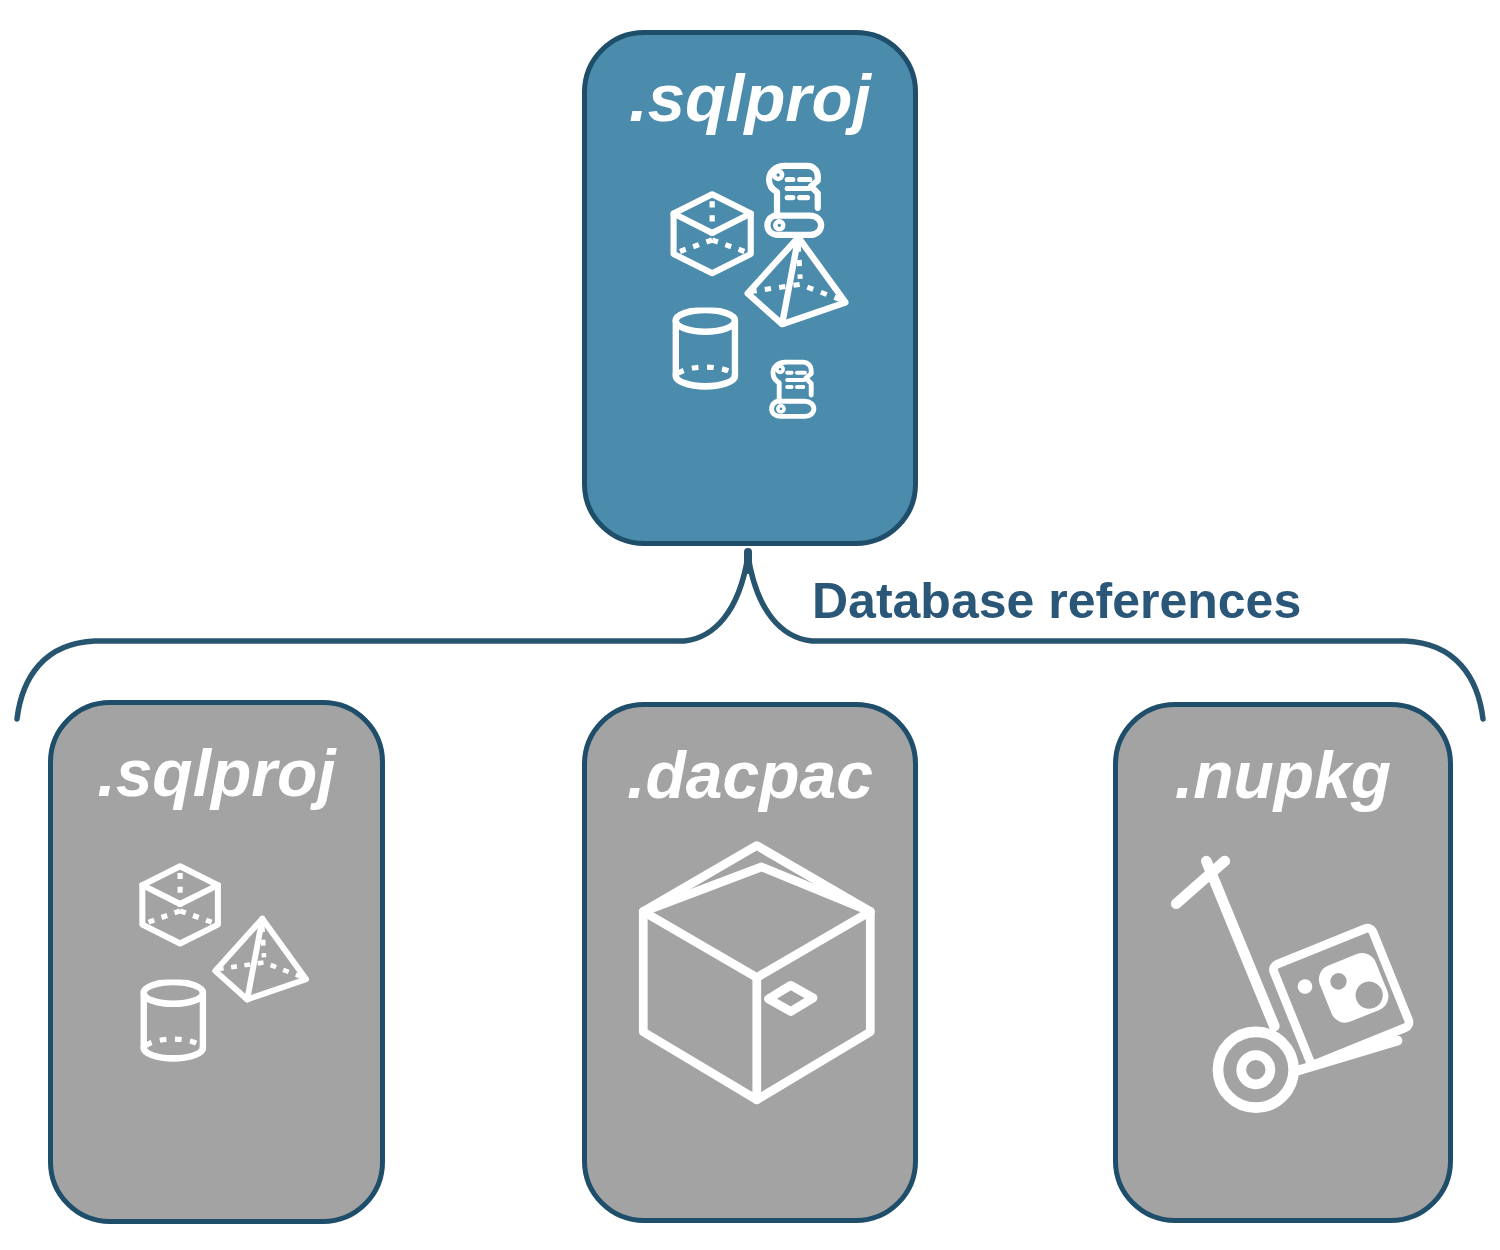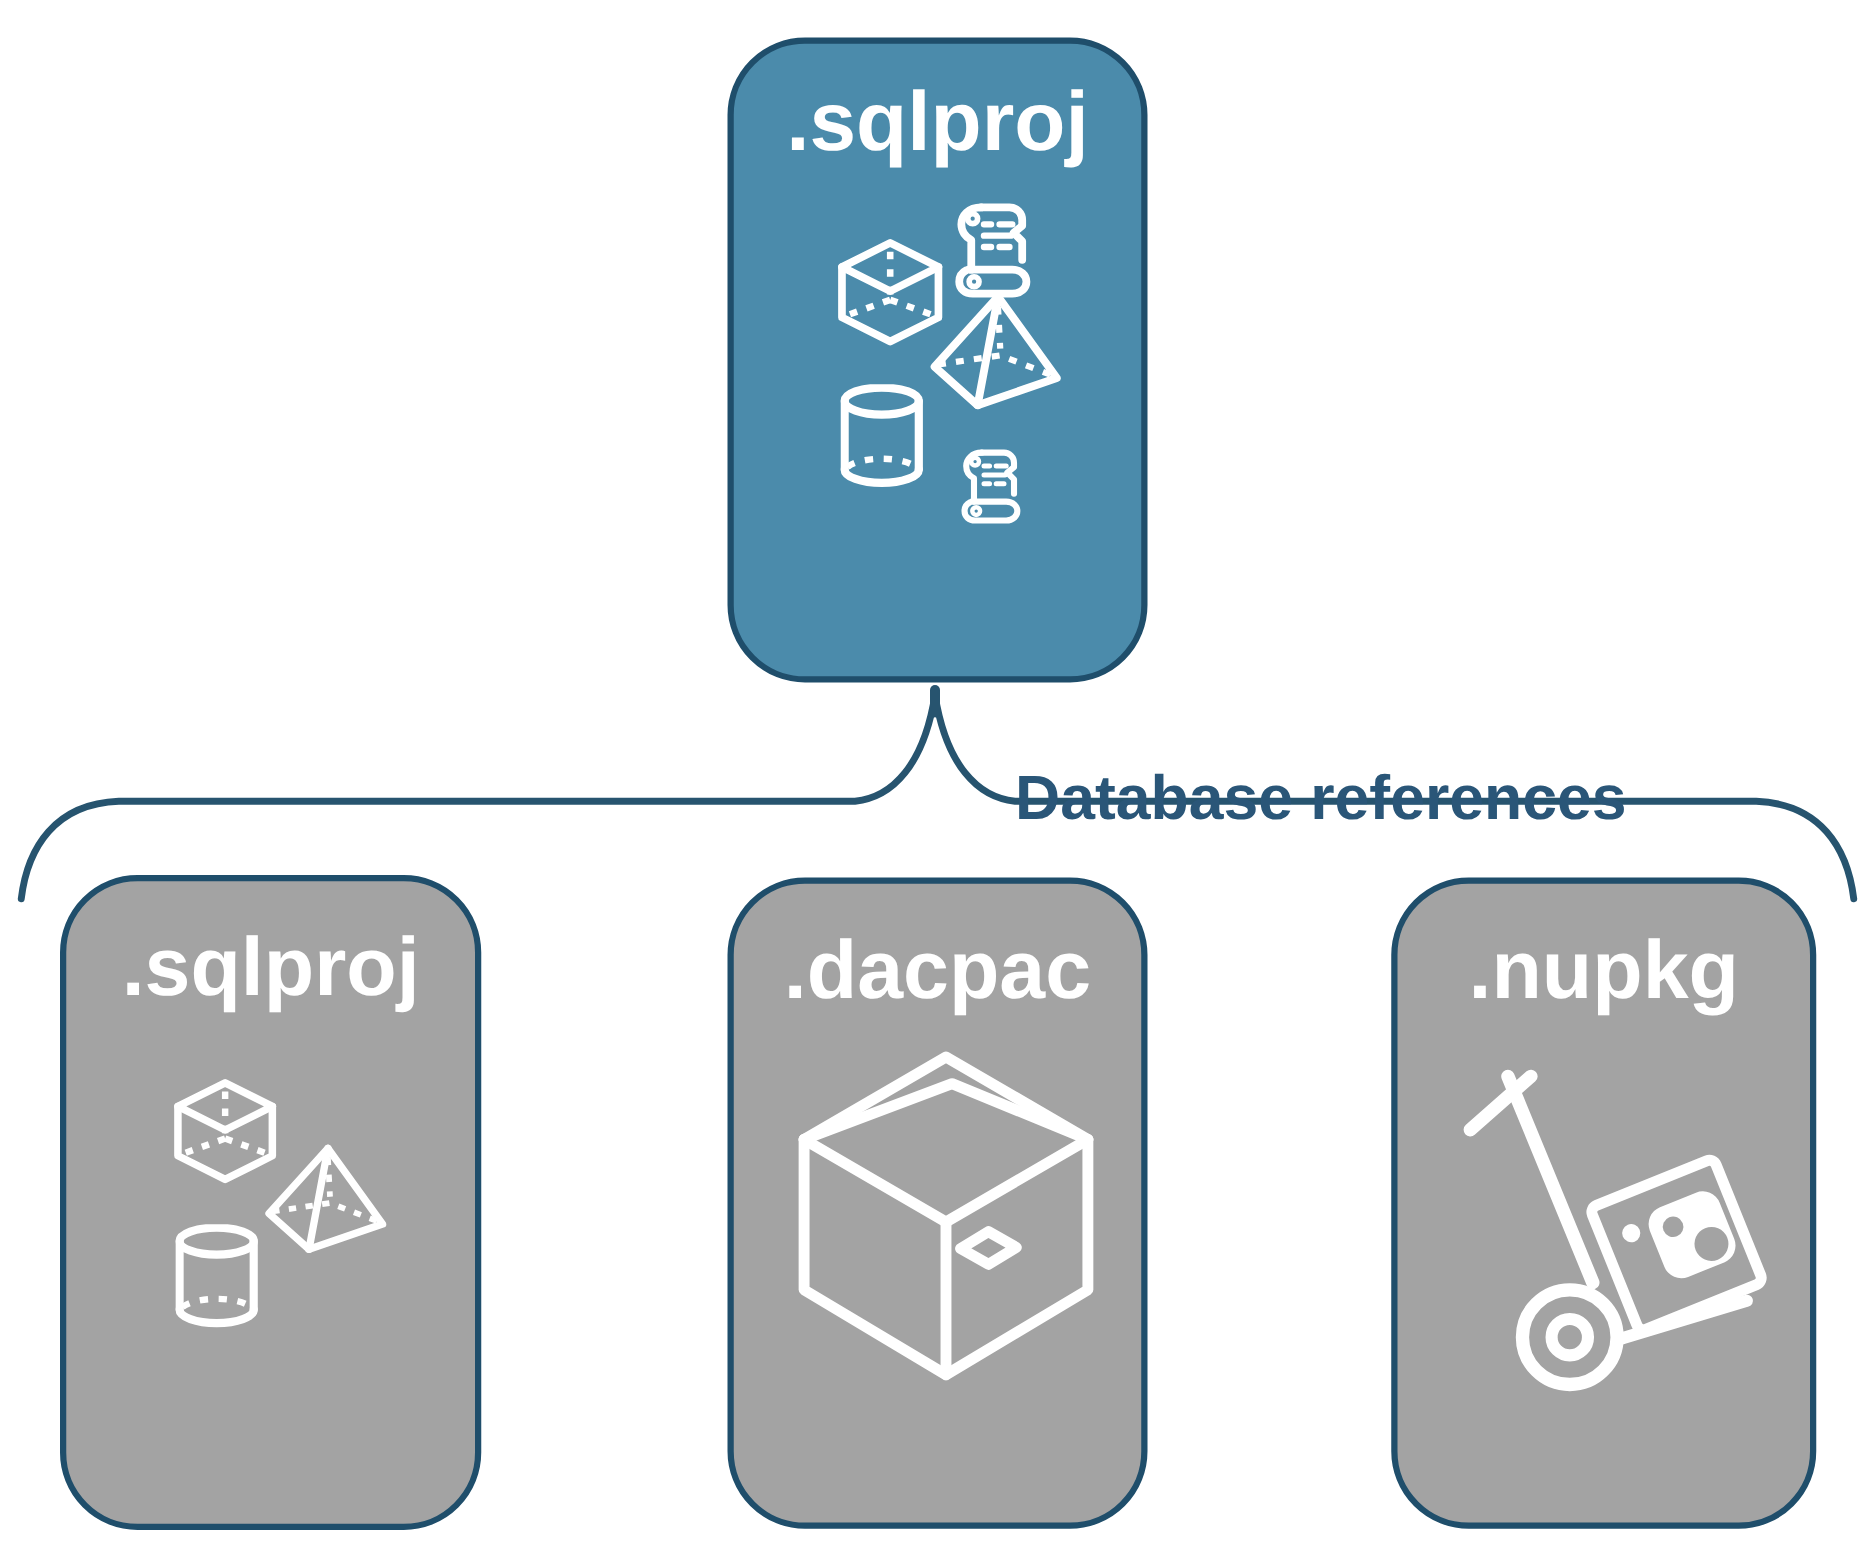--- a/index.html
+++ b/index.html
@@ -19,28 +19,28 @@
     position:absolute;box-sizing:border-box;
     border:5px solid var(--node-border);border-radius:62px;
   }
   .node.root{left:582px;top:30px;width:336px;height:516px;background:var(--root-fill);}
   .node.child{background:var(--child-fill);}
   #child-sqlproj{left:48px;top:700px;width:337px;height:524px;}
   #child-dacpac{left:582px;top:702px;width:336px;height:521px;}
   #child-nupkg{left:1113px;top:702px;width:340px;height:521px;}
   .node-label{
     position:absolute;left:0;right:0;top:26px;text-align:center;
-    font-weight:bold;font-size:67px;line-height:1.1;color:var(--node-text);
+    font-weight:bold;font-size:67px;line-height:1.1;color:var(--node-text);font-style:italic;
   }
   .node.child .node-label{top:32px;font-size:66px;}
   .cluster{position:absolute;left:0;top:0;width:100%;height:100%;display:block;}
   .brace-svg{position:absolute;left:0;top:0;width:1500px;height:1250px;pointer-events:none;}
   .connector-label{
     position:absolute;left:812px;top:572px;white-space:nowrap;
-    font-size:50px;font-weight:bold;color:var(--connector-text);margin-top:37px;
+    font-size:50px;font-weight:bold;color:var(--connector-text);
   }
 </style>
 </head>
 <body>
 
 <svg width="0" height="0" style="position:absolute" aria-hidden="true">
   <defs>
     <symbol id="sym-cube" viewBox="0 0 104 104">
       <g fill="none" stroke="#fff" stroke-width="7" stroke-linejoin="round" stroke-linecap="round">
         <path d="M52 6 L96 28 L52 50 L8 28 Z"></path>

